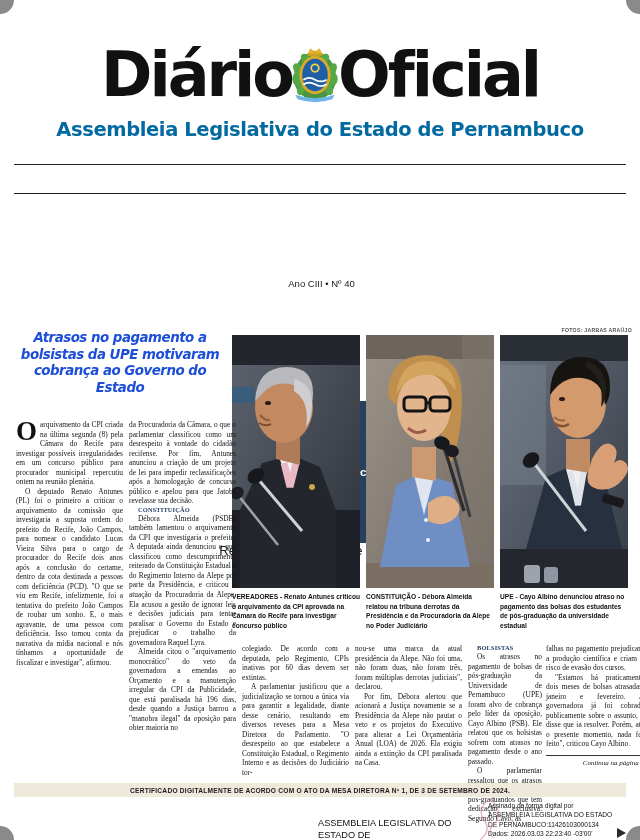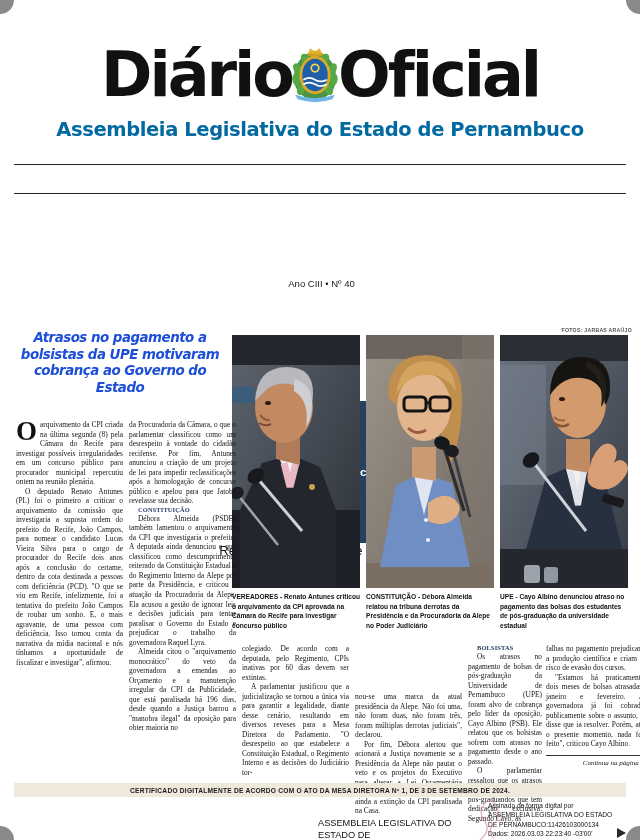--- a/index.html
+++ b/index.html
@@ -143,21 +143,21 @@
     line-height: 1.285;
     text-align: justify;
     color: #141414;
     hyphens: auto;
   }
   .col p { text-indent: 9px; margin: 0; }
   .col p.noind { text-indent: 0; }
   .col1 { left: 0;   width: 107px; }
   .col2 { left: 113px; width: 107px; }
   .col3 { left: 226px; width: 107px; top: 224px; }
-  .col4 { left: 339px; width: 107px; top: 224px; margin-top: 48px; }
+  .col4 { left: 339px; width: 107px; top: 224px; }
   .col5 { left: 452px; width: 74px; top: 224px; }
   .col6 { left: 530px; width: 98px; top: 224px; }
 
   .dropcap {
     float: left;
     font-family: "Liberation Serif", serif;
     font-size: 27px; line-height: 0.78;
     font-weight: bold;
     margin: 1px 3px 0 0;
     color: #111;

